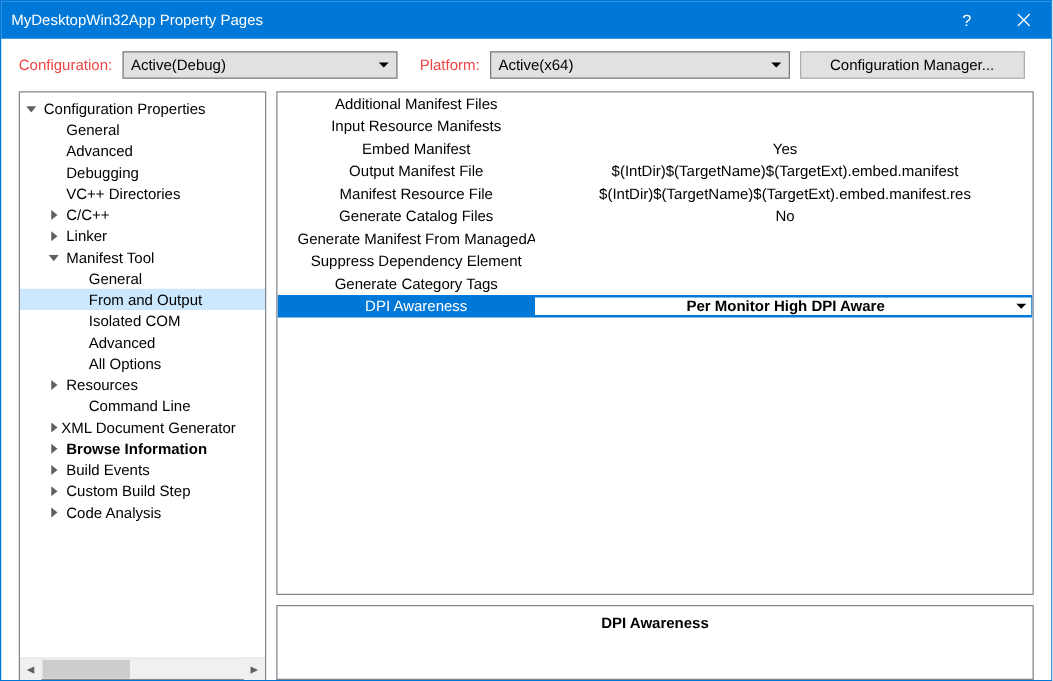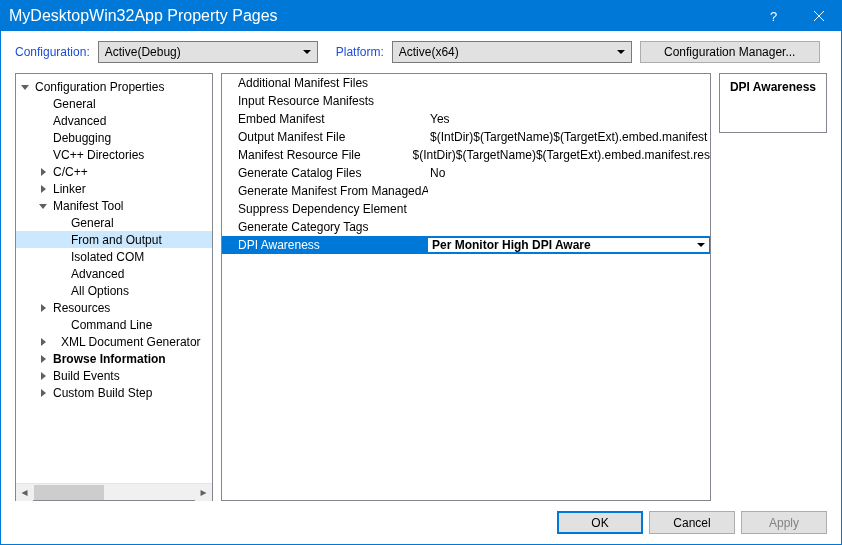--- a/index.html
+++ b/index.html
@@ -19,38 +19,38 @@
     background: #fff;
   }
   .titlebar {
     background: #0078d7;
     color: #fff;
     height: 30px;
     display: flex;
     align-items: center;
     padding-left: 8px;
   }
-  .titlebar .title { flex: 1; font-size: 16px; }
+  .titlebar .title { flex: 1; font-size: 12px; }
   .titlebar .tb-buttons { display: flex; }
   .titlebar .tb-btn {
     width: 45px;
     height: 30px;
     display: flex;
     align-items: center;
     justify-content: center;
     color: #fff;
     font-size: 13px;
   }
   .toolbar {
     padding: 10px 14px 4px 14px;
     display: flex;
     align-items: center;
     gap: 8px;
   }
-  .toolbar label { color: #1d4ed8; }
+  .toolbar label { color: #ef4444; }
   .combo {
     border: 1px solid #7a7a7a;
     background: #e1e1e1;
     height: 22px;
     display: flex;
     align-items: center;
     padding: 0 6px;
     position: relative;
   }
   .combo::after {
@@ -127,22 +127,23 @@
   .tree-hscroll .thumb {
     width: 70px;
     height: 15px;
     background: #cdcdcd;
     border-radius:0;
     margin-left:1px;
   }
   .right {
     flex: 1;
     display: flex;
-    flex-direction: row;
+    flex-direction: column;
     gap: 8px;
+    text-align: center;
   }
   .grid {
     flex: 1;
     border: 1px solid #828790;
     background: #fff;
     overflow: hidden;
     display: flex;
     flex-direction: column;
   }
   .grid-body { flex:1; overflow:hidden; }
@@ -309,39 +310,45 @@
             <span style="margin-left: 4px;">Resources</span>
           </div>
           <div class="tree-row" style="padding-left: 39px;">
             <span class="icon"></span>
             <span style="margin-left: 4px;">Command Line</span>
           </div>
           <div class="tree-row" style="padding-left: 21px;">
             <span class="icon">
               <span class="tri right-open"></span>
             </span>
-            <span style="margin-left: 12px;">XML Document Generator</span>
+            <span style="margin-left: 0;">XML Document Generator</span>
           </div>
           <div class="tree-row" style="padding-left: 21px;">
             <span class="icon">
               <span class="tri right-open"></span>
             </span>
             <span style="margin-left: 4px; font-weight: bold;">Browse Information</span>
           </div>
           <div class="tree-row" style="padding-left: 21px;">
             <span class="icon">
               <span class="tri right-open"></span>
             </span>
             <span style="margin-left: 4px;">Build Events</span>
           </div>
           <div class="tree-row" style="padding-left: 21px;">
             <span class="icon">
               <span class="tri right-open"></span>
             </span>
             <span style="margin-left: 4px;">Custom Build Step</span>
+          </div>
+          <div class="tree-row" style="padding-left: 21px;">
+            <span class="icon">
+              <span class="tri right-open"></span>
+            </span>
+            <span style="margin-left: 4px;">Code Analysis</span>
           </div>
         </div>
       <div class="tree-hscroll">
         <div class="arrow">◂</div>
         <div class="thumb"></div>
         <div style="flex:1"></div>
         <div class="arrow">▸</div>
       </div>
     </div>
 
@@ -389,25 +396,14 @@
               <div class="gval">Per Monitor High DPI Aware</div>
             </div>
           </div>
       </div>
       <div class="desc">
         <div class="dtitle">DPI Awareness</div>
       </div>
     </div>
   </div>
 
-  <div class="footer">
-    <div class="btn default">
-        <span>OK</span>
-      </div>
-    <div class="btn">
-        <span>Cancel</span>
-      </div>
-    <div class="btn disabled">
-        <span>Apply</span>
-      </div>
-  </div>
 
 </div>
 
 </body></html>

